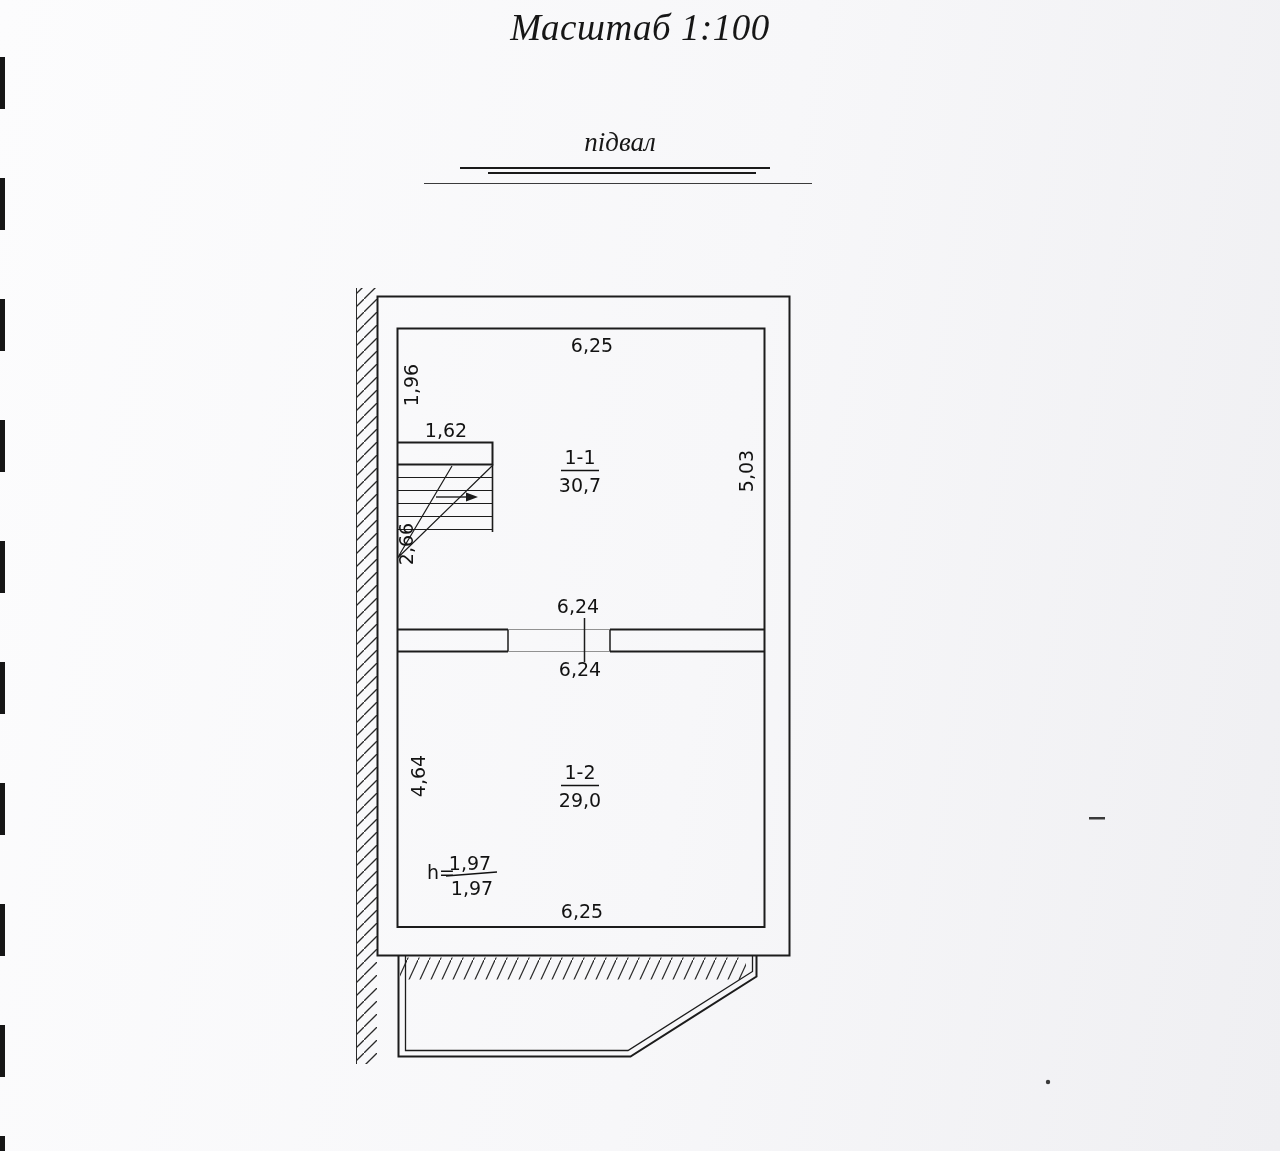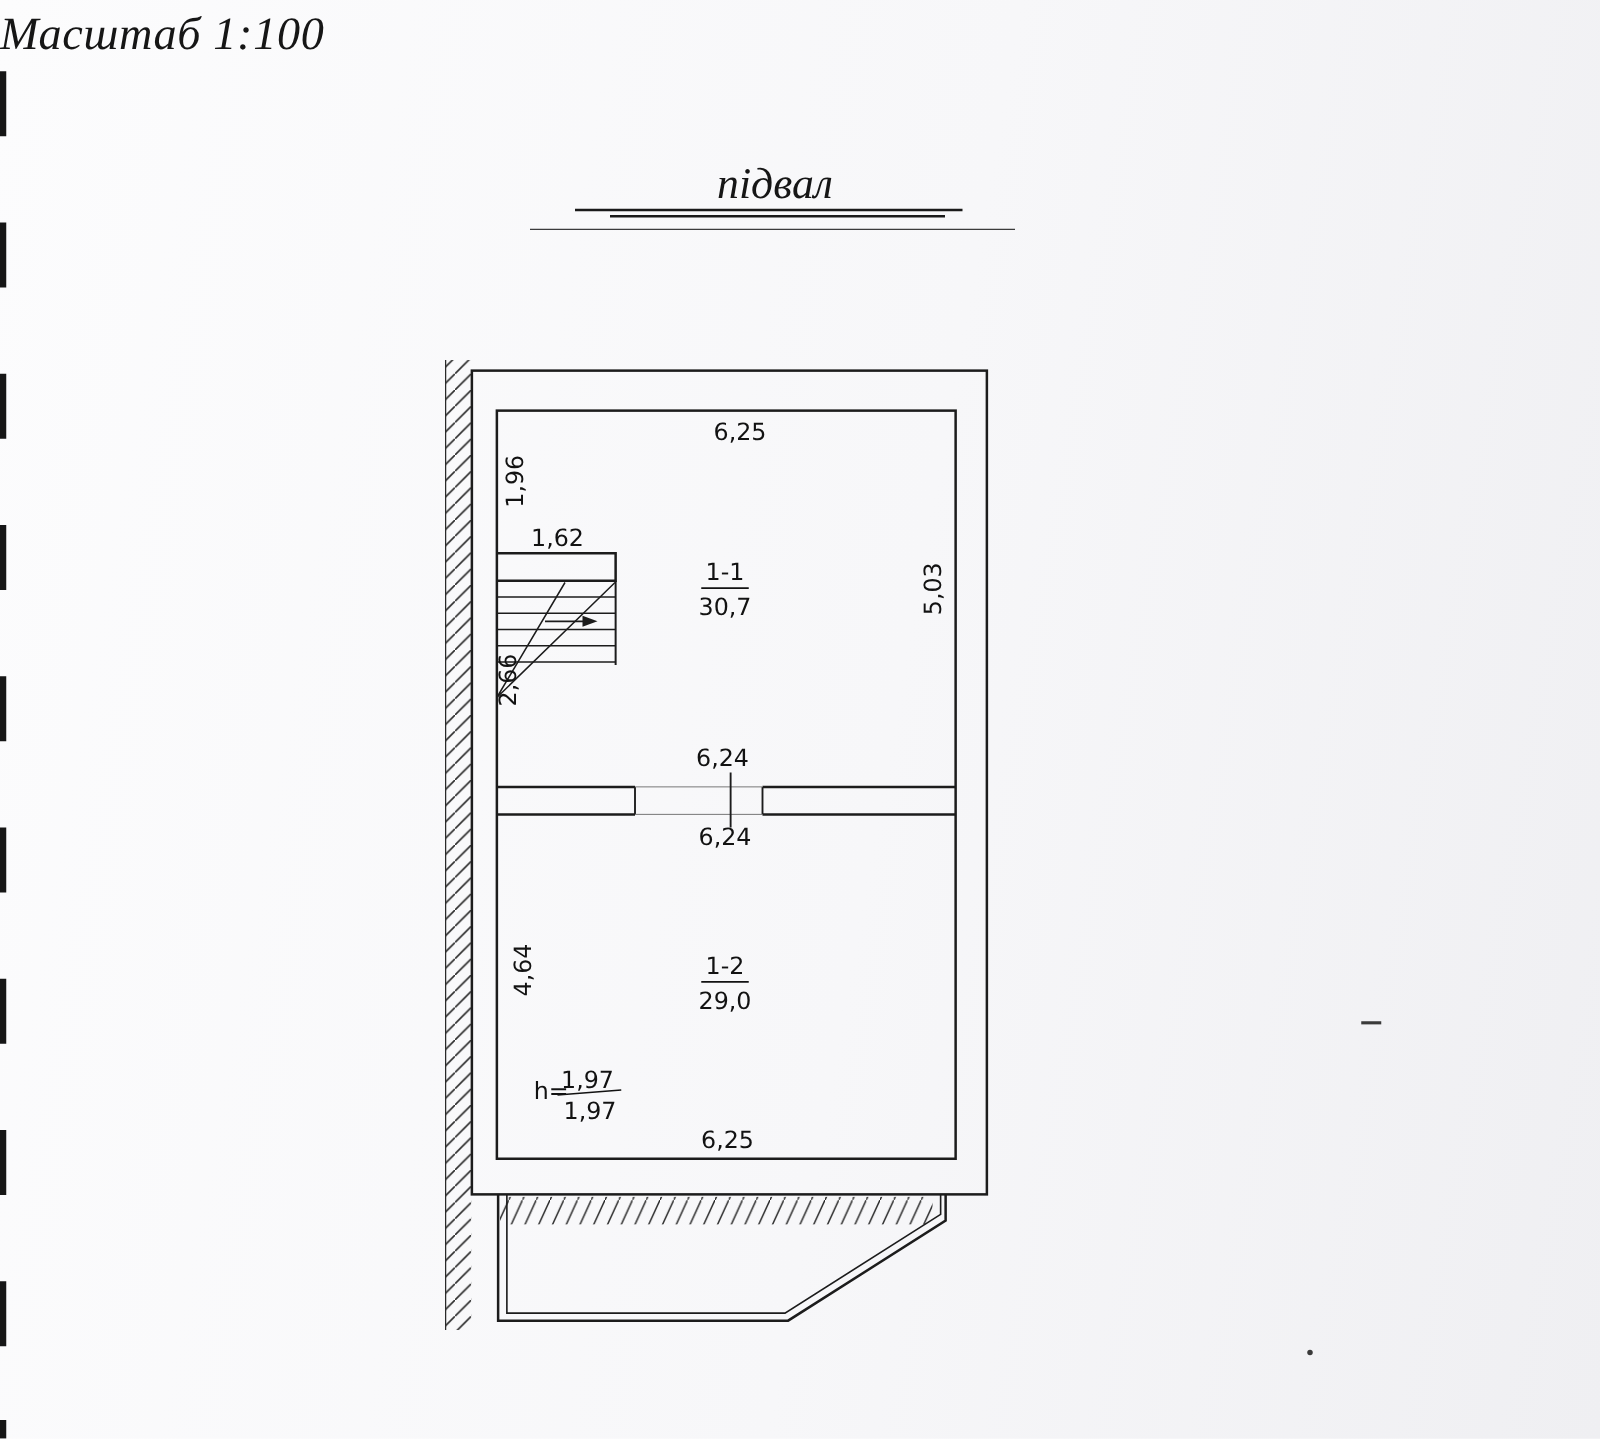--- a/index.html
+++ b/index.html
@@ -2,26 +2,26 @@
 <html><head>
 <meta charset="utf-8">
 <style>
   html,body{margin:0;padding:0;}
   body{
     width:1280px;height:1151px;position:relative;overflow:hidden;
     background:linear-gradient(100deg,#fcfcfd 0%,#f7f7f9 55%,#efeff2 100%);
     font-family:"Liberation Serif",serif;color:#161616;
   }
   .title{
-    position:absolute;top:6px;left:0;width:100%;
+    position:absolute;top:6px;left:0;width:100%;text-align:center;
     font-style:italic;font-size:37px;letter-spacing:.5px;
   }
   .subtitle{
     position:absolute;top:127px;left:620px;transform:translateX(-50%);
-    font-style:italic;font-size:35px;
+    font-style:italic;font-size:27px;
   }
   .rule{position:absolute;background:#1a1a1a;}
   svg.plan{position:absolute;top:0;left:0;}
   .dim{font-family:"DejaVu Sans",sans-serif;font-size:19px;fill:#121212;}
 </style>
 </head>
 <body>
 
 <div class="title">Масштаб 1:100</div>
 <div class="subtitle">підвал</div>

